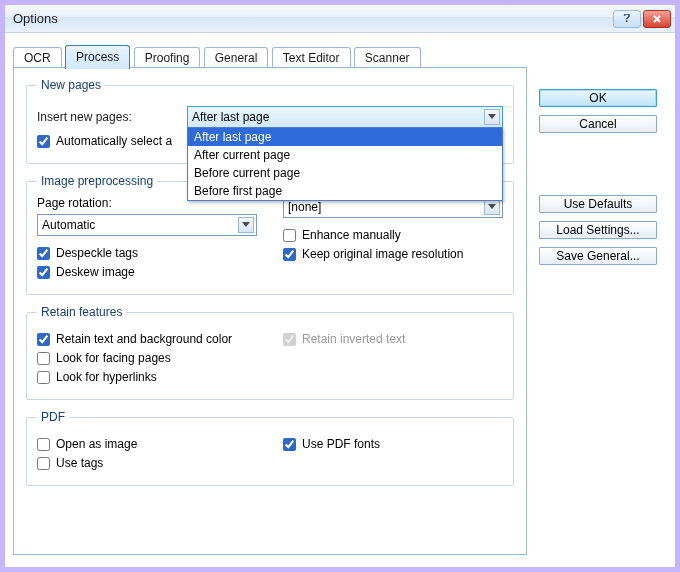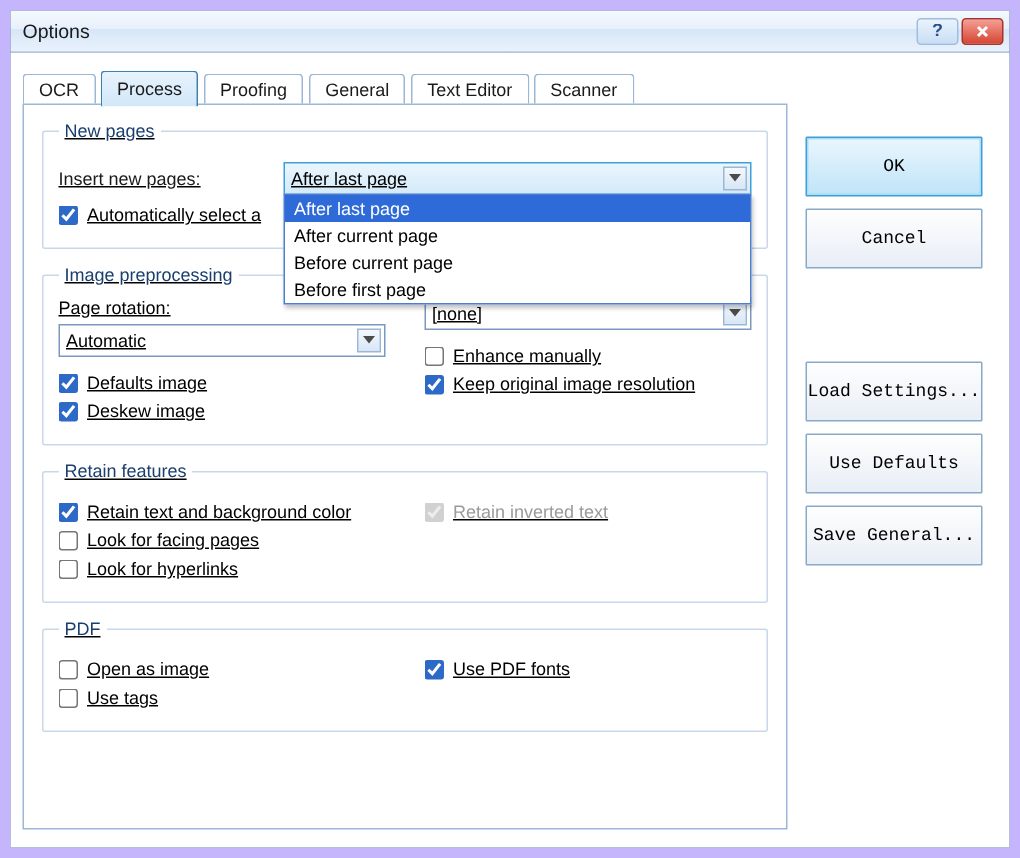--- a/index.html
+++ b/index.html
@@ -1,17 +1,17 @@
 <!DOCTYPE html>
 <html><head>
 <meta charset="utf-8">
 <style>
   * { box-sizing: border-box; font-family: "Segoe UI", Tahoma, sans-serif; font-size: 12px; }
   body { margin: 0; background: #fff; }
-  .window { width: 680px; height: 572px; border: 7px solid #c4b5fd; background: #0c4a6e; position: relative; }
+  .window { width: 680px; height: 572px; border: 5px solid #c4b5fd; background: #eab308; position: relative; }
   .titlebar {
     height: 28px;
     background: linear-gradient(to bottom,#f5f9fe 0%,#e7f0fb 45%,#d6e6f8 46%,#e9f2fc 100%);
     display: flex; align-items: center; padding: 0 4px 0 8px;
     border-bottom: 1px solid #c0d4ef;
   }
   .titlebar .title { font-size: 13px; color: #1a1a1a; flex: 1; }
   .titlebar .winbtns { display: flex; gap: 2px; }
   .winbtn { width: 28px; height: 18px; border-radius: 3px; display:flex; align-items:center; justify-content:center; }
   .winbtn.help { background: linear-gradient(#eaf3fc,#c9def4); border:1px solid #9fbde0; color:#2b4f88;}
@@ -33,21 +33,21 @@
     z-index:3; top:0; padding-top:4px; padding-bottom:5px;
     font-weight:normal;
   }
   .tabpane {
     border:1px solid #9cb6d6; position:absolute; top:34px; left:8px; right:148px; bottom:12px;
     padding:10px 12px; background:#fff;
   }
 
   fieldset {
     border:1px solid #c9d7ea; border-radius:2px;
-    margin:0 0 10px 0; padding:8px 10px 10px;text-decoration:underline;
+    margin:0 0 10px 0; padding:8px 10px 10px;
   }
   legend { padding:0 4px; color:#1a3e6e; }
   .row { display:flex; align-items:center; margin:6px 0; }
   .row label.txt { width:150px; color:#1a1a1a;}
   .cols { display:flex; gap:26px; }
   .col { flex:1; min-width:0; }
 
   select.combo, .combo-display {
     width:100%; height:22px; border:1px solid #7a98c0; background:#fff;
     padding:0 4px; display:flex; align-items:center; position:relative;
@@ -63,23 +63,23 @@
   }
   .combo-dropdown .opt { padding:2px 6px; color:#000; }
   .combo-dropdown .opt.sel { background:#2f6bd8; color:#fff; }
 
   .chk { display:flex; align-items:center; gap:6px; margin:5px 0; }
   .chk input { width:13px; height:13px; accent-color:#2d69c7; margin:0;}
   .chk.disabled span { color:#9a9a9a;text-align:center; }
 
   .sidebtns { position:absolute; top:56px; right:18px; width:118px; display:flex; flex-direction:column; gap:8px;}
   .btn {
-    height:40px; border:1px solid #8aa8c8; border-radius:1px;
+    height:18px; border:1px solid #8aa8c8; border-radius:1px;
     background:linear-gradient(#fefefe,#e8eef6); color:#000; cursor:default;
-    display:flex; align-items:center; justify-content:center;font-family:Liberation Mono, monospace;
+    display:flex; align-items:center; justify-content:center;
   }
   .btn.primary { border:1px solid #3c9fd9; background:linear-gradient(#eaf6fd,#bfe4f9); box-shadow:0 0 0 1px #a9ddf6 inset;}
   .gap { height:46px; }
   .arrow svg, .combo-display svg { display:block; }
 </style>
 </head>
 <body>
 
 <div class="window">
   <div class="titlebar">
@@ -148,21 +148,21 @@
                 <span>Automatic</span>
                 <span class="arrow">
                     <svg width="8" height="6">
                       <path d="M0 0 L8 0 L4 5 Z" fill="#4b4b4b"></path>
                     </svg>
                   </span>
               </div>
             </div>
             <div class="chk" style="margin-top:10px;">
               <input type="checkbox" checked="" style="">
-              <span>Defaults image</span>
+              <span>Despeckle tags</span>
             </div>
             <div class="chk">
               <input type="checkbox" checked="" style="">
               <span>Deskew image</span>
             </div>
           </div>
           <div class="col">
             <div class="combo-wrap">
               <div class="combo-display">
                 <span>[none]</span>
@@ -232,19 +232,19 @@
           </div>
         </div>
       </fieldset>
 
     </div>
 
     <div class="sidebtns">
       <div class="btn primary">OK</div>
       <div class="btn">Cancel</div>
       <div class="gap"></div>
+      <div class="btn">Use Defaults</div>
       <div class="btn">Load Settings...</div>
-      <div class="btn">Use Defaults</div>
       <div class="btn">Save General...</div>
     </div>
 
   </div>
 </div>
 
 </body></html>

